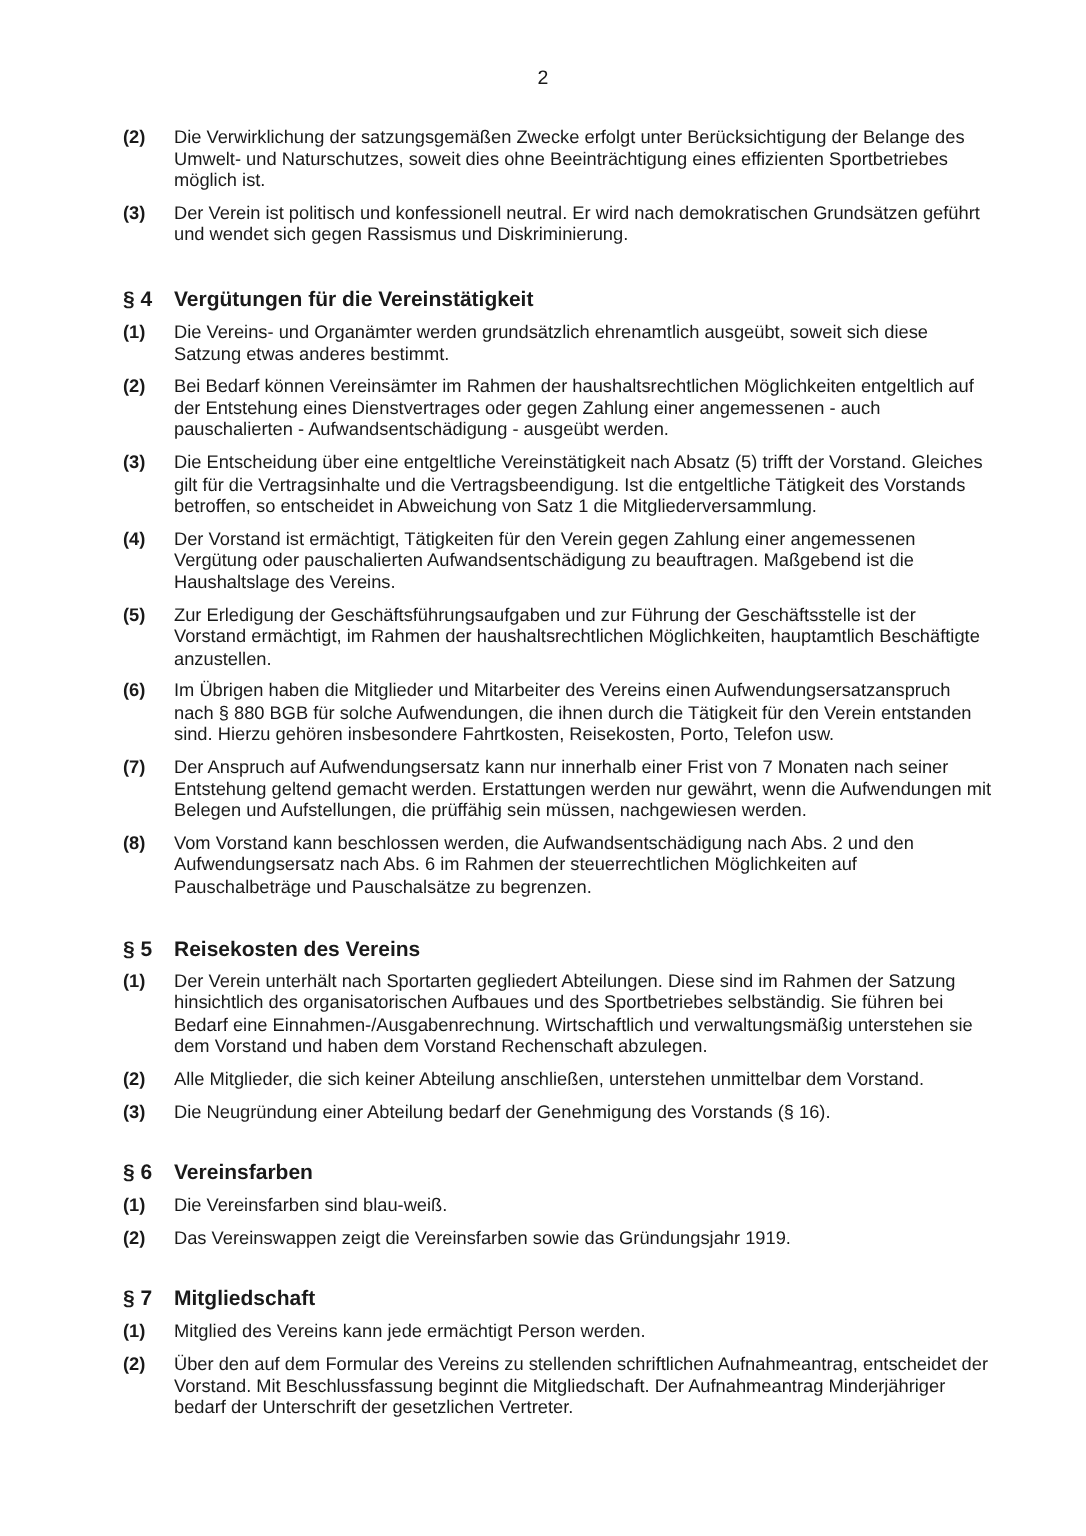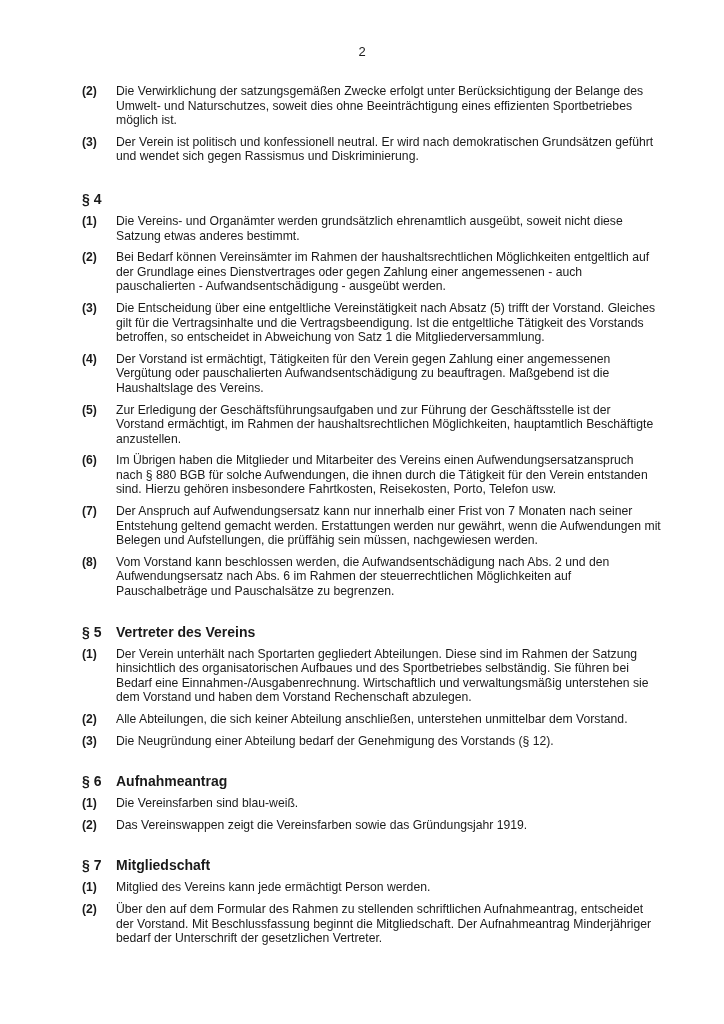--- a/index.html
+++ b/index.html
@@ -31,28 +31,29 @@
     <span class="text">Die Verwirklichung der satzungsgemäßen Zwecke erfolgt unter Berücksichtigung der Belange des Umwelt- und Naturschutzes, soweit dies ohne Beeinträchtigung eines effizienten Sportbetriebes möglich ist.</span>
   </div>
   <div class="para">
     <span class="num">(3)</span>
     <span class="text">Der Verein ist politisch und konfessionell neutral. Er wird nach demokratischen Grundsätzen geführt und wendet sich gegen Rassismus und Diskriminierung.</span>
   </div>
 
   <div class="section" style="margin-top:26px;">
     <div class="section-head">
       <span class="snum">§ 4</span>
+      <span>Vergütungen für die Vereinstätigkeit</span>
     </div>
     <div class="para">
         <span class="num">(1)</span>
-        <span class="text">Die Vereins- und Organämter werden grundsätzlich ehrenamtlich ausgeübt, soweit nicht diese Satzung etwas anderes bestimmt.</span>
+        <span class="text">Die Vereins- und Organämter werden grundsätzlich ehrenamtlich ausgeübt, soweit sich diese Satzung etwas anderes bestimmt.</span>
       </div>
     <div class="para">
         <span class="num">(2)</span>
-        <span class="text">Bei Bedarf können Vereinsämter im Rahmen der haushaltsrechtlichen Möglichkeiten entgeltlich auf der Grundlage eines Dienstvertrages oder gegen Zahlung einer angemessenen - auch pauschalierten - Aufwandsentschädigung - ausgeübt werden.</span>
+        <span class="text">Bei Bedarf können Vereinsämter im Rahmen der haushaltsrechtlichen Möglichkeiten entgeltlich auf der Entstehung eines Dienstvertrages oder gegen Zahlung einer angemessenen - auch pauschalierten - Aufwandsentschädigung - ausgeübt werden.</span>
       </div>
     <div class="para">
         <span class="num">(3)</span>
         <span class="text">Die Entscheidung über eine entgeltliche Vereinstätigkeit nach Absatz (5) trifft der Vorstand. Gleiches gilt für die Vertragsinhalte und die Vertragsbeendigung. Ist die entgeltliche Tätigkeit des Vorstands betroffen, so entscheidet in Abweichung von Satz 1 die Mitgliederversammlung.</span>
       </div>
     <div class="para">
         <span class="num">(4)</span>
         <span class="text">Der Vorstand ist ermächtigt, Tätigkeiten für den Verein gegen Zahlung einer angemessenen Vergütung oder pauschalierten Aufwandsentschädigung zu beauftragen. Maßgebend ist die Haushaltslage des Vereins.</span>
       </div>
     <div class="para">
@@ -69,40 +70,40 @@
       </div>
     <div class="para">
         <span class="num">(8)</span>
         <span class="text">Vom Vorstand kann beschlossen werden, die Aufwandsentschädigung nach Abs. 2 und den Aufwendungsersatz nach Abs. 6 im Rahmen der steuerrechtlichen Möglichkeiten auf Pauschalbeträge und Pauschalsätze zu begrenzen.</span>
       </div>
   </div>
 
   <div class="section">
     <div class="section-head">
       <span class="snum">§ 5</span>
-      <span>Vertreter des Vereins</span>
+      <span>Reisekosten des Vereins</span>
     </div>
     <div class="para">
         <span class="num">(1)</span>
         <span class="text">Der Verein unterhält nach Sportarten gegliedert Abteilungen. Diese sind im Rahmen der Satzung hinsichtlich des organisatorischen Aufbaues und des Sportbetriebes selbständig. Sie führen bei Bedarf eine Einnahmen-/Ausgabenrechnung. Wirtschaftlich und verwaltungsmäßig unterstehen sie dem Vorstand und haben dem Vorstand Rechenschaft abzulegen.</span>
       </div>
     <div class="para">
         <span class="num">(2)</span>
-        <span class="text">Alle Abteilungen, die sich keiner Abteilung anschließen, unterstehen unmittelbar dem Vorstand.</span>
+        <span class="text">Alle Mitglieder, die sich keiner Abteilung anschließen, unterstehen unmittelbar dem Vorstand.</span>
       </div>
     <div class="para">
         <span class="num">(3)</span>
-        <span class="text">Die Neugründung einer Abteilung bedarf der Genehmigung des Vorstands (§ 12).</span>
+        <span class="text">Die Neugründung einer Abteilung bedarf der Genehmigung des Vorstands (§ 16).</span>
       </div>
   </div>
 
   <div class="section">
     <div class="section-head">
       <span class="snum">§ 6</span>
-      <span>Aufnahmeantrag</span>
+      <span>Vereinsfarben</span>
     </div>
     <div class="para">
         <span class="num">(1)</span>
         <span class="text">Die Vereinsfarben sind blau-weiß.</span>
       </div>
     <div class="para">
         <span class="num">(2)</span>
         <span class="text">Das Vereinswappen zeigt die Vereinsfarben sowie das Gründungsjahr 1919.</span>
       </div>
   </div>
@@ -111,17 +112,17 @@
     <div class="section-head">
       <span class="snum">§ 7</span>
       <span>Mitgliedschaft</span>
     </div>
     <div class="para">
         <span class="num">(1)</span>
         <span class="text">Mitglied des Vereins kann jede ermächtigt Person werden.</span>
       </div>
     <div class="para">
         <span class="num">(2)</span>
-        <span class="text">Über den auf dem Formular des Rahmen zu stellenden schriftlichen Aufnahmeantrag, entscheidet der Vorstand. Mit Beschlussfassung beginnt die Mitgliedschaft. Der Aufnahmeantrag Minderjähriger bedarf der Unterschrift der gesetzlichen Vertreter.</span>
+        <span class="text">Über den auf dem Formular des Vereins zu stellenden schriftlichen Aufnahmeantrag, entscheidet der Vorstand. Mit Beschlussfassung beginnt die Mitgliedschaft. Der Aufnahmeantrag Minderjähriger bedarf der Unterschrift der gesetzlichen Vertreter.</span>
       </div>
   </div>
 
 </div>
 
 </body></html>

